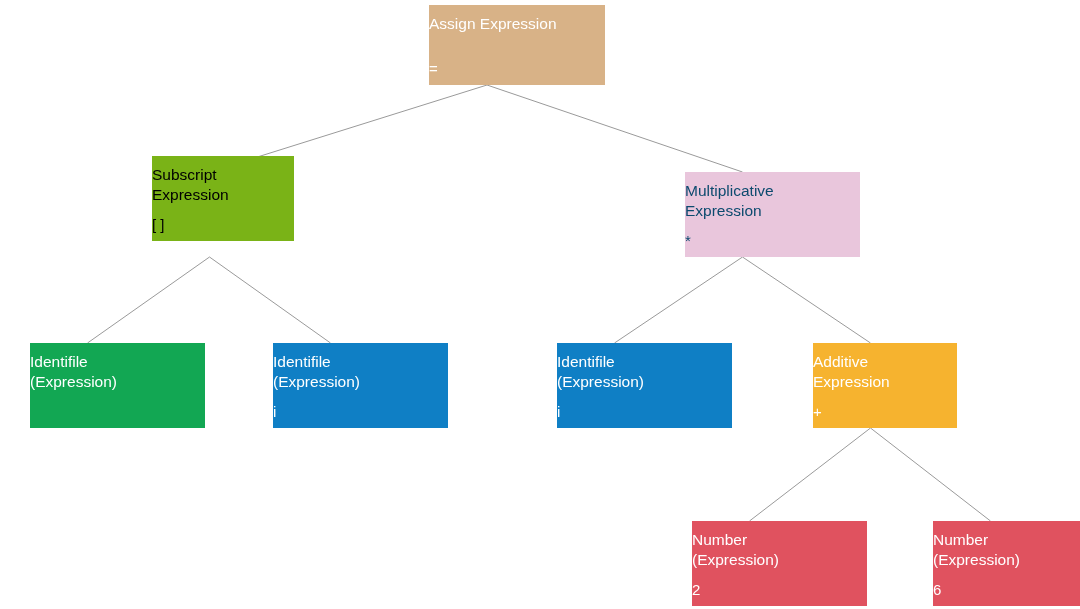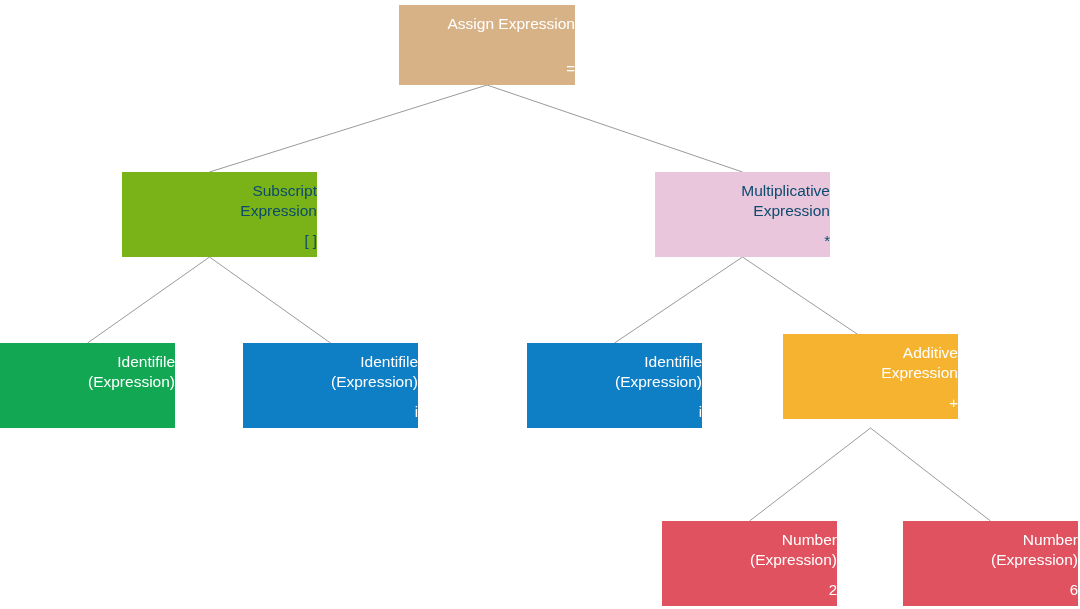--- a/index.html
+++ b/index.html
@@ -13,22 +13,23 @@
   }
   .edges-svg {
     position: absolute;
     left: 0; top: 0;
     width: 1080px; height: 609px;
     pointer-events: none;
   }
   .node {
     position: absolute;
     color: #ffffff;
-    text-align: right;
+    text-align: left;
     box-sizing: border-box;
+    margin-left: 30px;
   }
   .node .label {
     white-space: pre-line;
     font-size: 15.5px;
     line-height: 20px;
     padding-top: 9px;
   }
   .node .value {
     position: absolute;
     bottom: 7px;
@@ -49,21 +50,21 @@
       <line x1="209.5" y1="257" x2="330.5" y2="343" stroke="#9a9a9a" stroke-width="1"></line>
       <line x1="742.5" y1="257" x2="614.5" y2="343" stroke="#9a9a9a" stroke-width="1"></line>
       <line x1="742.5" y1="257" x2="870.5" y2="343" stroke="#9a9a9a" stroke-width="1"></line>
       <line x1="870.5" y1="428" x2="749.5" y2="521" stroke="#9a9a9a" stroke-width="1"></line>
       <line x1="870.5" y1="428" x2="990.5" y2="521" stroke="#9a9a9a" stroke-width="1"></line>
     </svg>
 <div class="node" style="left: 399px; top: 5px; width: 176px; height: 80px; background: rgb(216, 178, 135); color: rgb(255, 255, 255);">
       <div class="label">Assign Expression</div>
       <div class="value">=</div>
     </div>
-    <div class="node" style="left: 122px; top: 172px; width: 195px; height: 85px; background: rgb(122, 179, 23); color: #0c4a6e;">
+    <div class="node" style="left: 122px; top: 156px; width: 142px; height: 85px; background: rgb(122, 179, 23); color: #000000;">
       <div class="label">Subscript
 Expression</div>
       <div class="value">[ ]</div>
     </div>
     <div class="node" style="left: 655px; top: 172px; width: 175px; height: 85px; background: rgb(233, 198, 220); color: #0c4a6e;">
       <div class="label">Multiplicative
 Expression</div>
       <div class="value">*</div>
     </div>
     <div class="node" style="left: 0px; top: 343px; width: 175px; height: 85px; background: rgb(18, 167, 83); color: rgb(255, 255, 255);">
@@ -73,21 +74,21 @@
     <div class="node" style="left: 243px; top: 343px; width: 175px; height: 85px; background: rgb(15, 127, 197); color: rgb(255, 255, 255);">
       <div class="label">Identifile
 (Expression)</div>
       <div class="value">i</div>
     </div>
     <div class="node" style="left: 527px; top: 343px; width: 175px; height: 85px; background: rgb(15, 127, 197); color: rgb(255, 255, 255);">
       <div class="label">Identifile
 (Expression)</div>
       <div class="value">i</div>
     </div>
-    <div class="node" style="left: 783px; top: 334px; width: 175px; height: 85px; background: rgb(246, 179, 47); color: rgb(255, 255, 255);">
+    <div class="node" style="left: 783px; top: 343px; width: 144px; height: 85px; background: rgb(246, 179, 47); color: rgb(255, 255, 255);">
       <div class="label">Additive
 Expression</div>
       <div class="value">+</div>
     </div>
     <div class="node" style="left: 662px; top: 521px; width: 175px; height: 85px; background: rgb(224, 82, 95); color: rgb(255, 255, 255);">
       <div class="label">Number
 (Expression)</div>
       <div class="value">2</div>
     </div>
     <div class="node" style="left: 903px; top: 521px; width: 175px; height: 85px; background: rgb(224, 82, 95); color: rgb(255, 255, 255);">

